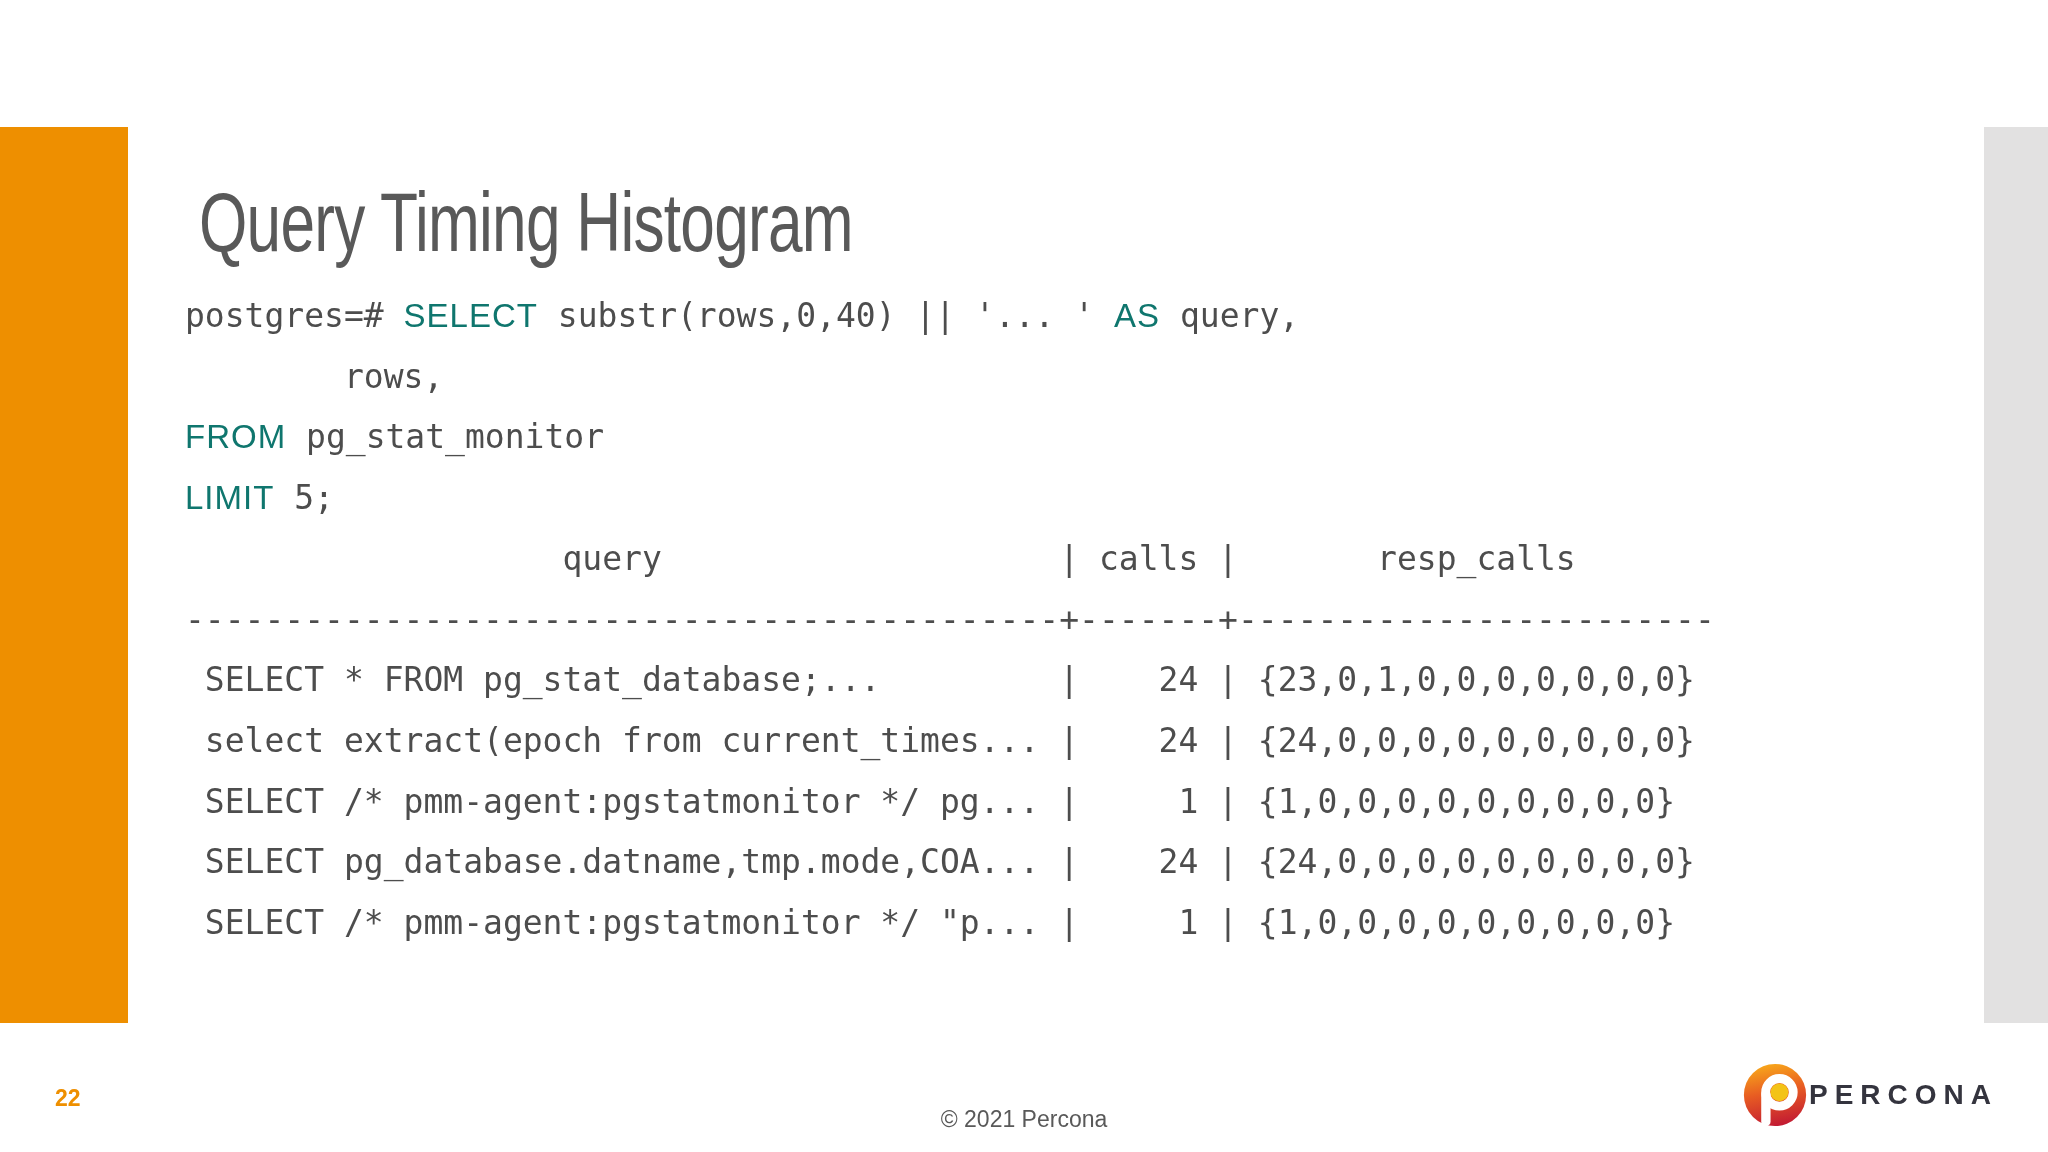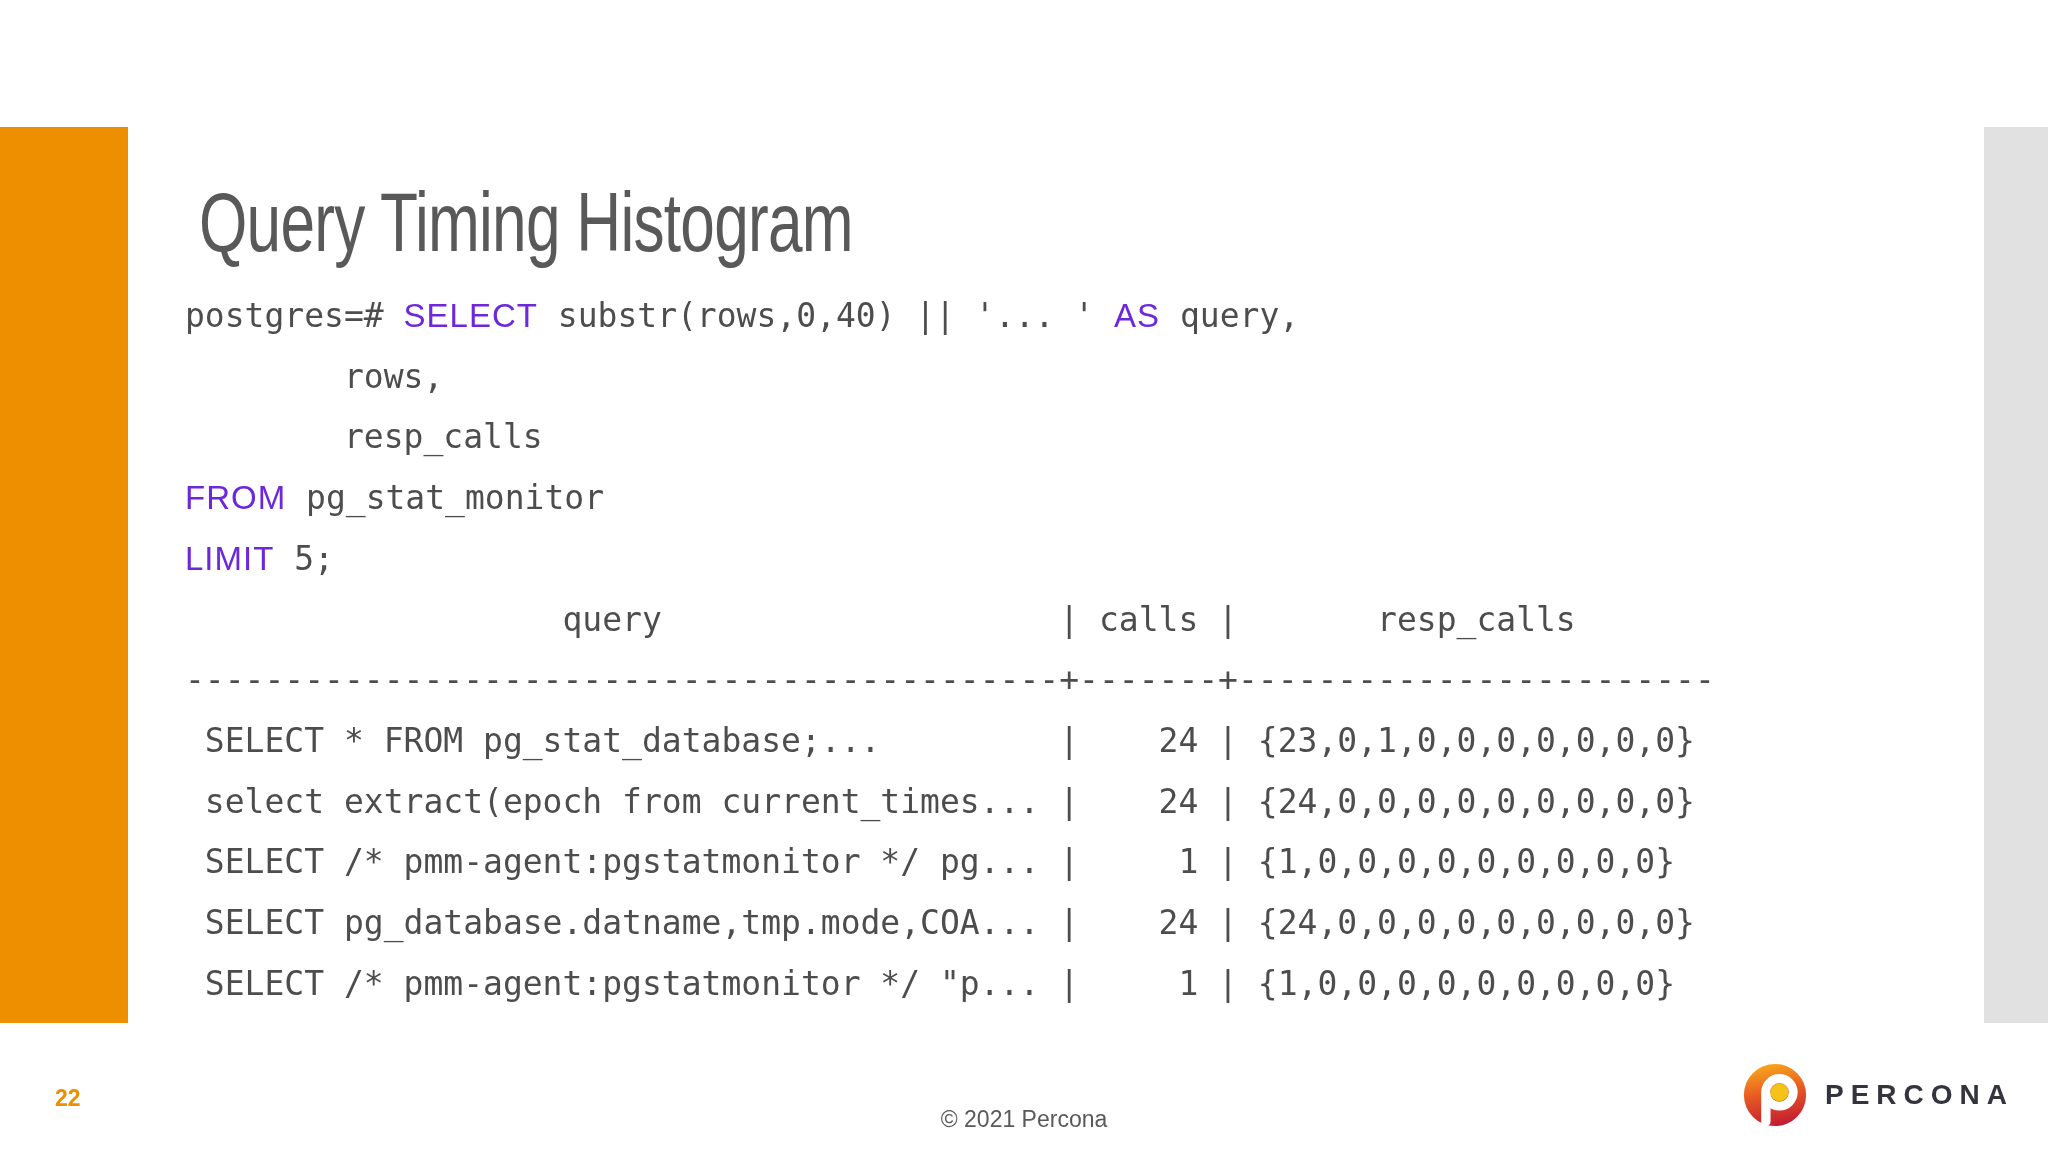--- a/index.html
+++ b/index.html
@@ -27,59 +27,58 @@
   }
   .terminal{
     position:absolute;left:185px;top:286px;
     font-family:"DejaVu Sans Mono","Liberation Mono",monospace;
     font-size:33px;line-height:60.7px;
     color:#4D4D4D;
   }
   .code-line{white-space:pre;}
   .kw{
     font-family:"Liberation Sans",sans-serif;
-    color:#6d28d9;
+    color:#0f766e;
     letter-spacing:1px;
   }
   .footer-pagenum{
     position:absolute;left:55px;top:1085px;
     font-size:23px;font-weight:700;color:#EE8F00;
   }
   .footer-copyright{
     position:absolute;left:1024px;top:1083px;transform:translateX(-50%);
     font-size:23px;font-weight:400;color:#595959;white-space:nowrap;margin-top:23px;
   }
   .logo{
     position:absolute;left:1743px;top:1063px;
     display:flex;align-items:center;
   }
   .logo-mark{display:block;width:64px;height:64px;}
   .logo-text{
-    margin-left:18px;
+    margin-left:2px;
     font-size:28px;font-weight:700;color:#34343E;
     letter-spacing:7px;
     font-family:"Liberation Sans",sans-serif;
     white-space:nowrap;
     text-align:center;
   }
 </style>
 </head>
 <body>
 
 <div class="slide">
 
   <div class="accent-bar-left"></div>
   <div class="accent-bar-right"></div>
 
   <h1 class="slide-title">Query Timing Histogram</h1>
 
   <div class="terminal" id="terminal">
       <div class="code-line"><span>postgres=# </span><span class="kw">SELECT</span><span> substr(rows,0,40) || '... ' </span><span class="kw">AS</span><span> query,</span></div>
       <div class="code-line"><span>        rows,</span></div>
-      <div class="code-line"><span>        resp_calls</span></div>
       <div class="code-line"><span class="kw">FROM</span><span> pg_stat_monitor</span></div>
       <div class="code-line"><span class="kw">LIMIT</span><span> 5;</span></div>
       <div class="code-line">                   query                    | calls |       resp_calls       </div>
       <div class="code-line">--------------------------------------------+-------+------------------------</div>
       <div class="code-line"> SELECT * FROM pg_stat_database;...         |    24 | {23,0,1,0,0,0,0,0,0,0}</div>
       <div class="code-line"> select extract(epoch from current_times... |    24 | {24,0,0,0,0,0,0,0,0,0}</div>
       <div class="code-line"> SELECT /* pmm-agent:pgstatmonitor */ pg... |     1 | {1,0,0,0,0,0,0,0,0,0}</div>
       <div class="code-line"> SELECT pg_database.datname,tmp.mode,COA... |    24 | {24,0,0,0,0,0,0,0,0,0}</div>
       <div class="code-line"> SELECT /* pmm-agent:pgstatmonitor */ "p... |     1 | {1,0,0,0,0,0,0,0,0,0}</div>
     </div>

